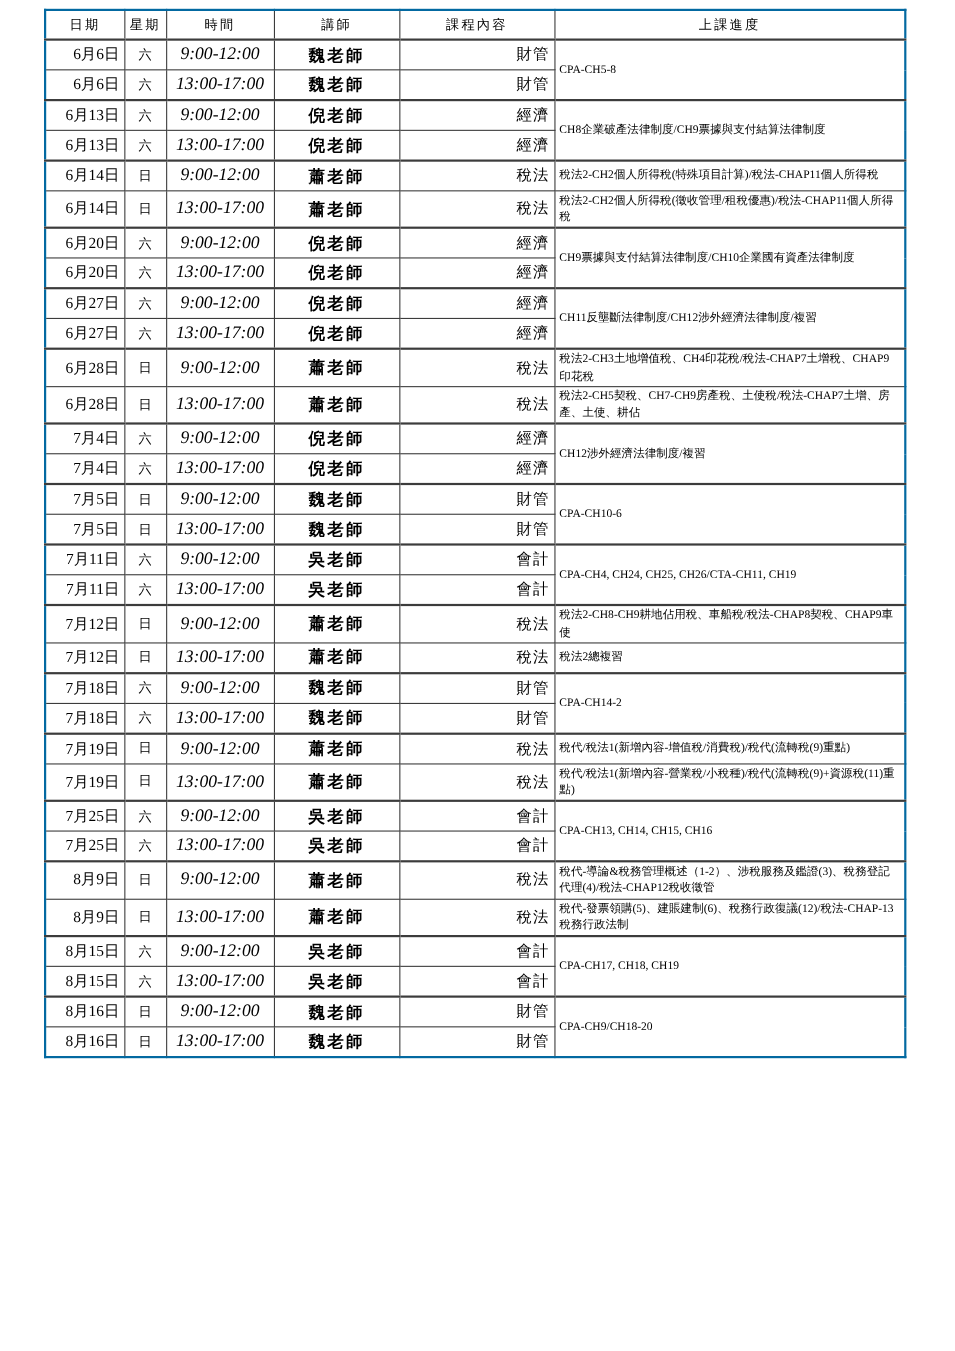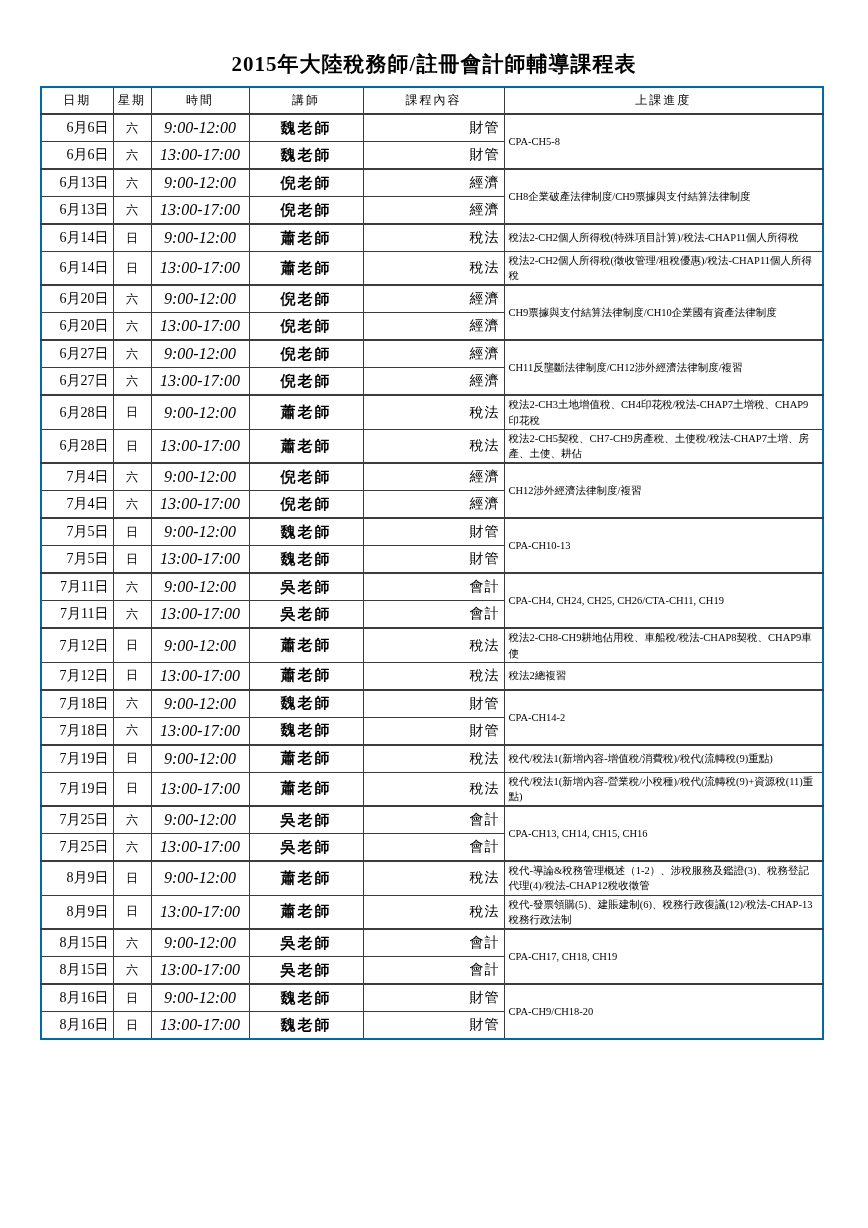--- a/index.html
+++ b/index.html
@@ -87,21 +87,20 @@
     text-align: left;
     vertical-align: middle;
     padding: 2px 5px;
     line-height: 1.45;
   }
 </style>
 </head>
 <body>
 
 <div class="page">
-  <h1 class="title">2015年大陸稅務師/註冊會計師輔導課程表</h1>
 
   <table class="schedule">
     <colgroup>
       <col style="width:72px">
       <col style="width:38px">
       <col style="width:98px">
       <col style="width:114px">
       <col style="width:141px">
       <col style="width:319px">
     </colgroup>
@@ -222,21 +221,21 @@
           <td class="cell-time">13:00-17:00</td>
           <td class="cell-teacher">倪老師</td>
           <td class="cell-course">經濟</td>
         </tr>
         <tr class="group-start">
           <td class="cell-date">7月5日</td>
           <td class="cell-weekday">日</td>
           <td class="cell-time">9:00-12:00</td>
           <td class="cell-teacher">魏老師</td>
           <td class="cell-course">財管</td>
-          <td class="cell-progress" rowspan="2">CPA-CH10-13</td>
+          <td class="cell-progress" rowspan="2">CPA-CH10-6</td>
         </tr>
         <tr>
           <td class="cell-date">7月5日</td>
           <td class="cell-weekday">日</td>
           <td class="cell-time">13:00-17:00</td>
           <td class="cell-teacher">魏老師</td>
           <td class="cell-course">財管</td>
         </tr>
         <tr class="group-start">
           <td class="cell-date">7月11日</td>

